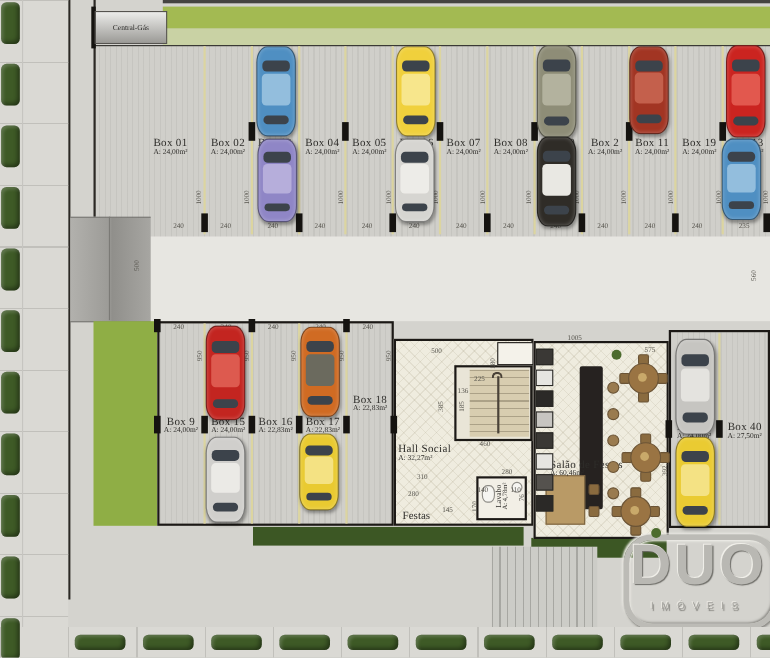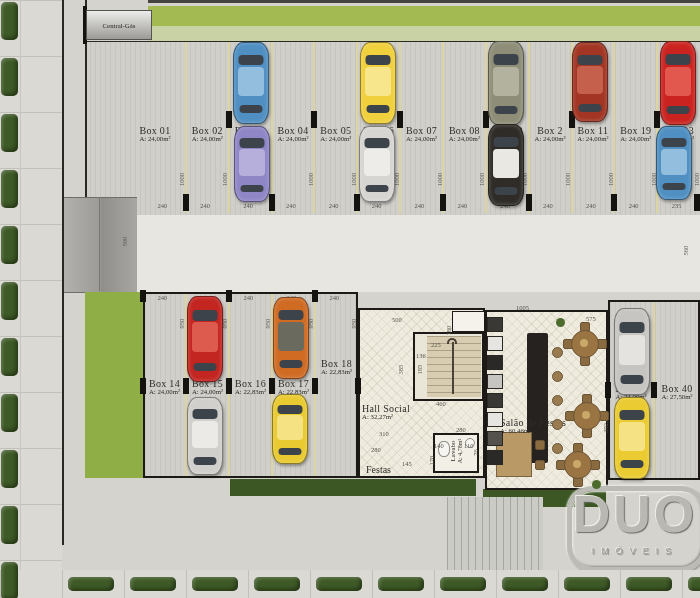--- a/index.html
+++ b/index.html
@@ -288,21 +288,21 @@
       <div class="post" style="position: absolute; left: 569px; top: 111px; width: 6px; height: 17px;"></div>
       <div class="post" style="position: absolute; left: 654px; top: 111px; width: 6px; height: 17px;"></div>
       <div class="post" style="position: absolute; left: 183px; top: 194px; width: 6px; height: 17px;"></div>
       <div class="post" style="position: absolute; left: 269px; top: 194px; width: 6px; height: 17px;"></div>
       <div class="post" style="position: absolute; left: 354px; top: 194px; width: 6px; height: 17px;"></div>
       <div class="post" style="position: absolute; left: 440px; top: 194px; width: 6px; height: 17px;"></div>
       <div class="post" style="position: absolute; left: 526px; top: 194px; width: 6px; height: 17px;"></div>
       <div class="post" style="position: absolute; left: 611px; top: 194px; width: 6px; height: 17px;"></div>
       <div class="post" style="position: absolute; left: 694px; top: 194px; width: 6px; height: 17px;"></div>
       <div class="plabel" style="position: absolute; left: 142.5px; top: 378px; width: 44px;">
-        <span class="nm">Box 14</span>
+        <span class="nm">Box 9</span>
         <span class="ar">A: 24,00m²</span>
       </div>
       <div class="dim" style="position: absolute; left: 157.5px; top: 294px;">240</div>
       <div class="dim dimv" style="position: absolute; left: 176.5px; top: 320px;">950</div>
       <div class="yline" style="position: absolute; left: 185px; top: 294px; height: 182px;"></div>
       <div class="plabel" style="position: absolute; left: 185.5px; top: 378px; width: 44px;">
         <span class="nm">Box 15</span>
         <span class="ar">A: 24,00m²</span>
       </div>
       <div class="dim" style="position: absolute; left: 200.5px; top: 294px;">240</div>

